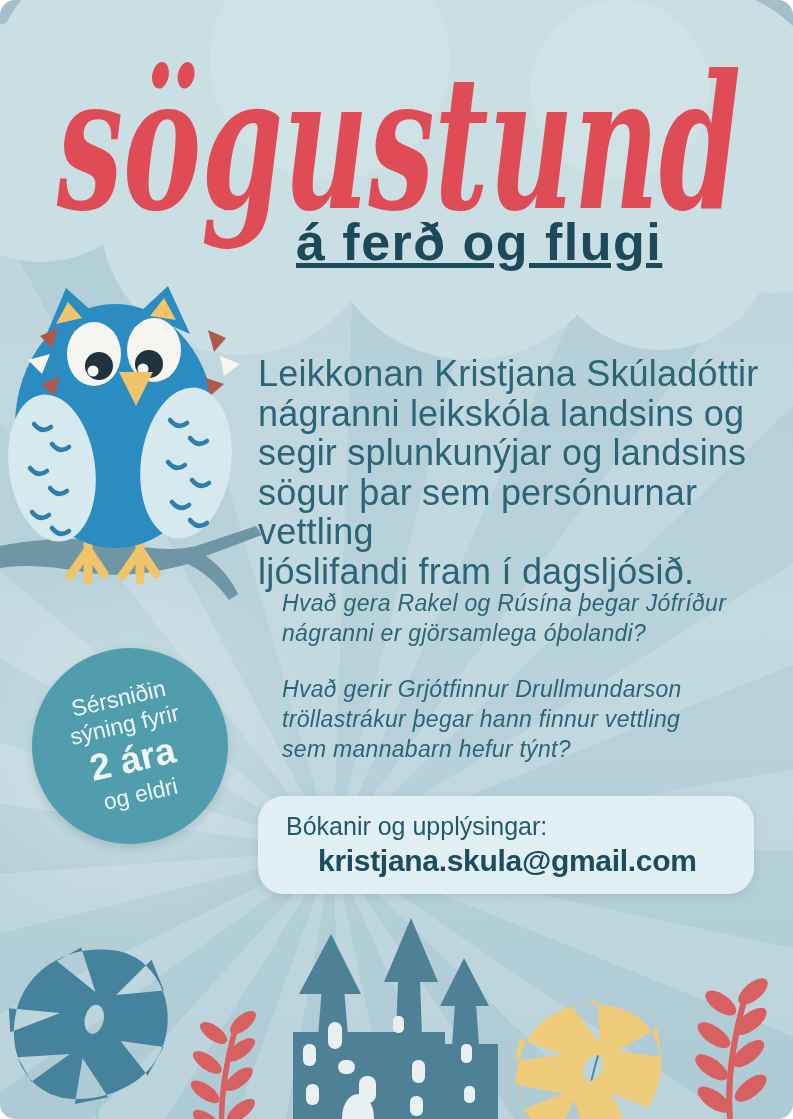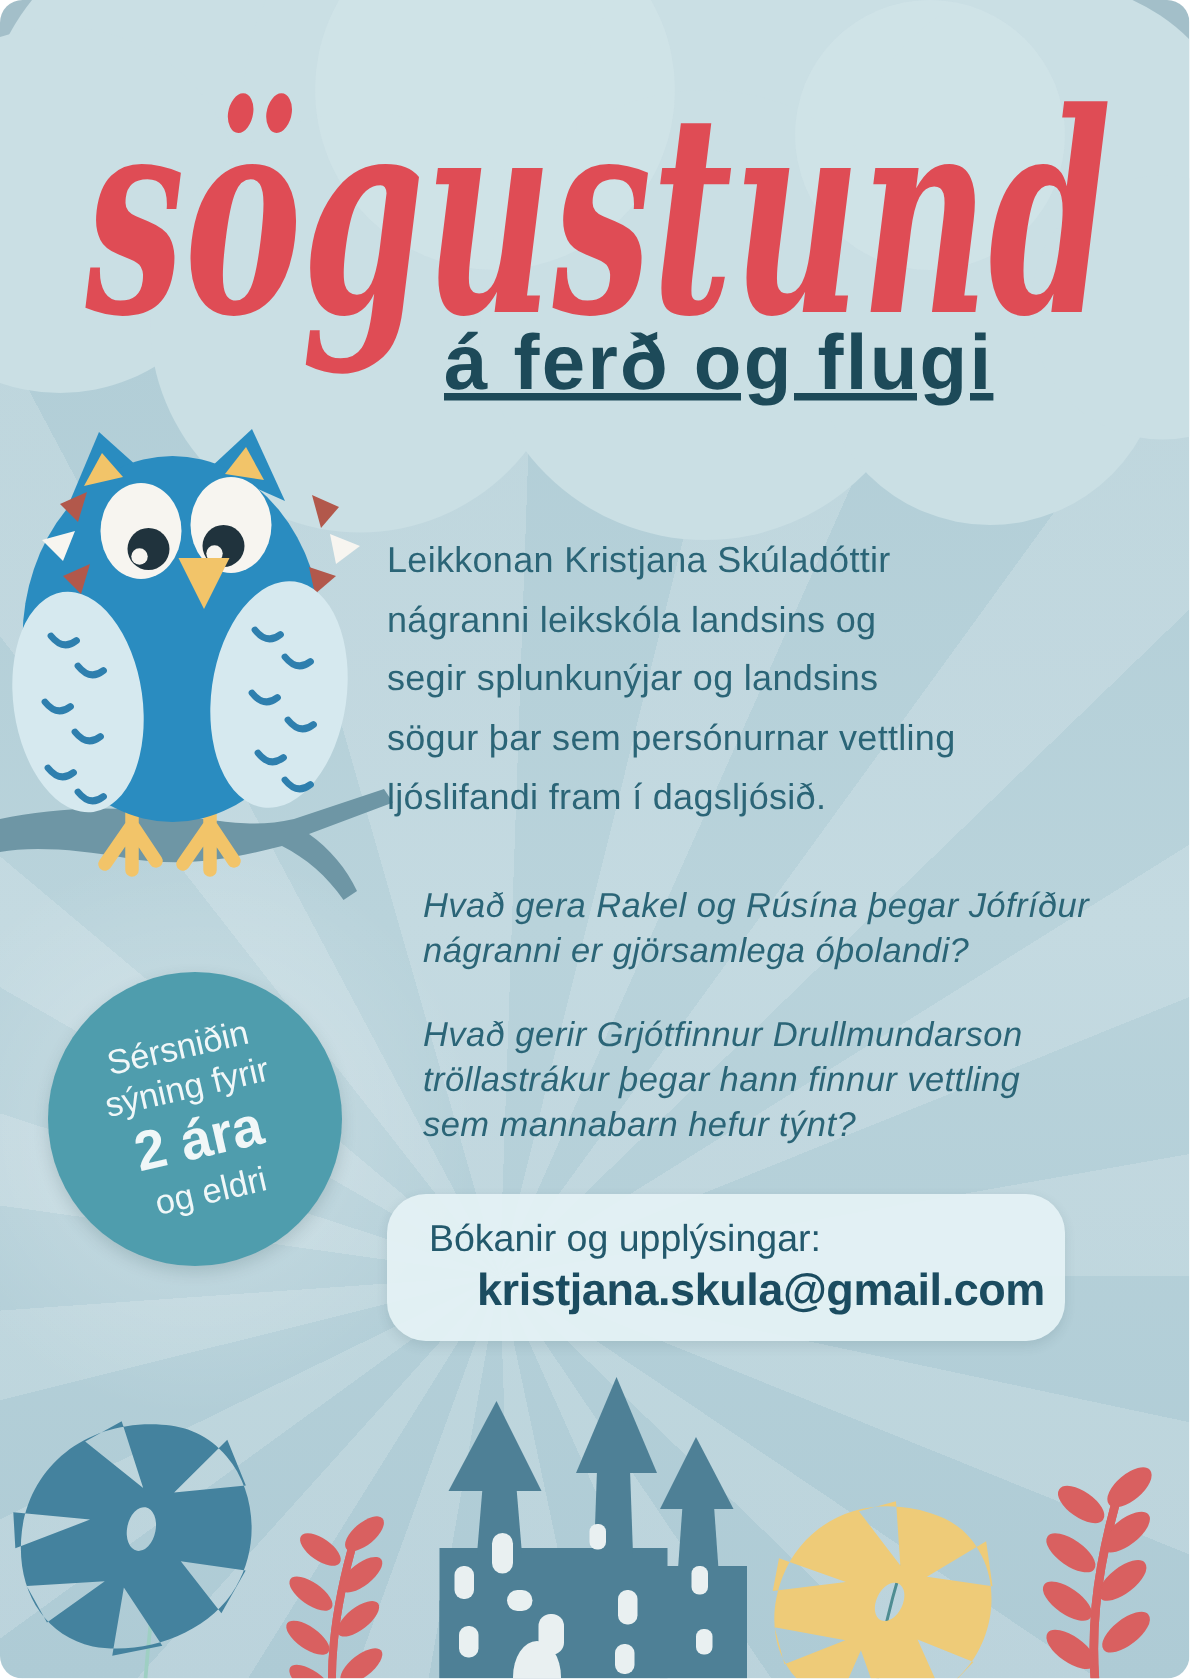--- a/index.html
+++ b/index.html
@@ -11,34 +11,34 @@
       repeating-conic-gradient(from -8deg at 42% 76%, rgba(255,255,255,0.16) 0deg 10deg, rgba(255,255,255,0) 10deg 22deg),
       linear-gradient(180deg,#a3bfc9 0px,#a3bfc9 120px,#b2ced7 230px,#b9d3db 55%,#aecbd5 100%);
     border-radius: 15px;
   }
   .cloud-svg{position:absolute;left:0;top:0;}
   .title-svg{position:absolute;left:46px;top:22px;}
   .subtitle{
     position:absolute;left:296px;top:212px;width:450px;
     font-size:52px;font-weight:bold;letter-spacing:1.5px;color:#1d4a59;text-decoration:underline;
   }
-  .intro{position:absolute;left:258px;top:354px;color:#2b6577;font-size:24px;line-height:39.5px;letter-spacing:0.2px;}
+  .intro{position:absolute;left:258px;top:354px;color:#2b6577;font-size:36px;line-height:39.5px;letter-spacing:0.2px;}
   .question{position:absolute;color:#2b6577;font-size:23px;font-style:italic;line-height:30px;letter-spacing:0.3px;}
   .q1{left:282px;top:588px;}
   .q2{left:282px;top:674px;}
   .badge{
     position:absolute;left:32px;top:648px;width:196px;height:196px;border-radius:50%;
     background:#4f9dad;display:flex;align-items:center;justify-content:center;
     box-shadow:0 4px 10px rgba(40,70,80,0.18);
   }
   .badge-inner{transform:rotate(-13deg);text-align:center;color:#f0f7f8;}
   .badge-line{font-size:23px;line-height:27px;}
   .badge-big{font-size:37px;line-height:44px;font-weight:bold;}
   .contact-box{
-    position:absolute;left:258px;top:796px;width:452px;height:98px;border-radius:26px;
+    position:absolute;left:258px;top:796px;width:496px;height:98px;border-radius:26px;
     background:rgba(228,241,244,0.95);box-shadow:0 3px 8px rgba(40,70,80,0.12);
     box-sizing:border-box;padding:15px 0 0 28px;
   }
   .contact-label{font-size:25px;color:#23596c;line-height:30px;}
   .contact-email{font-size:30px;font-weight:bold;color:#1b4c60;line-height:40px;letter-spacing:-0.3px;margin-left:32px;}
   .owl-svg{position:absolute;left:0;top:278px;}
   .bottom-svg{position:absolute;left:0;top:904px;}
 </style>
 </head>
 <body>

